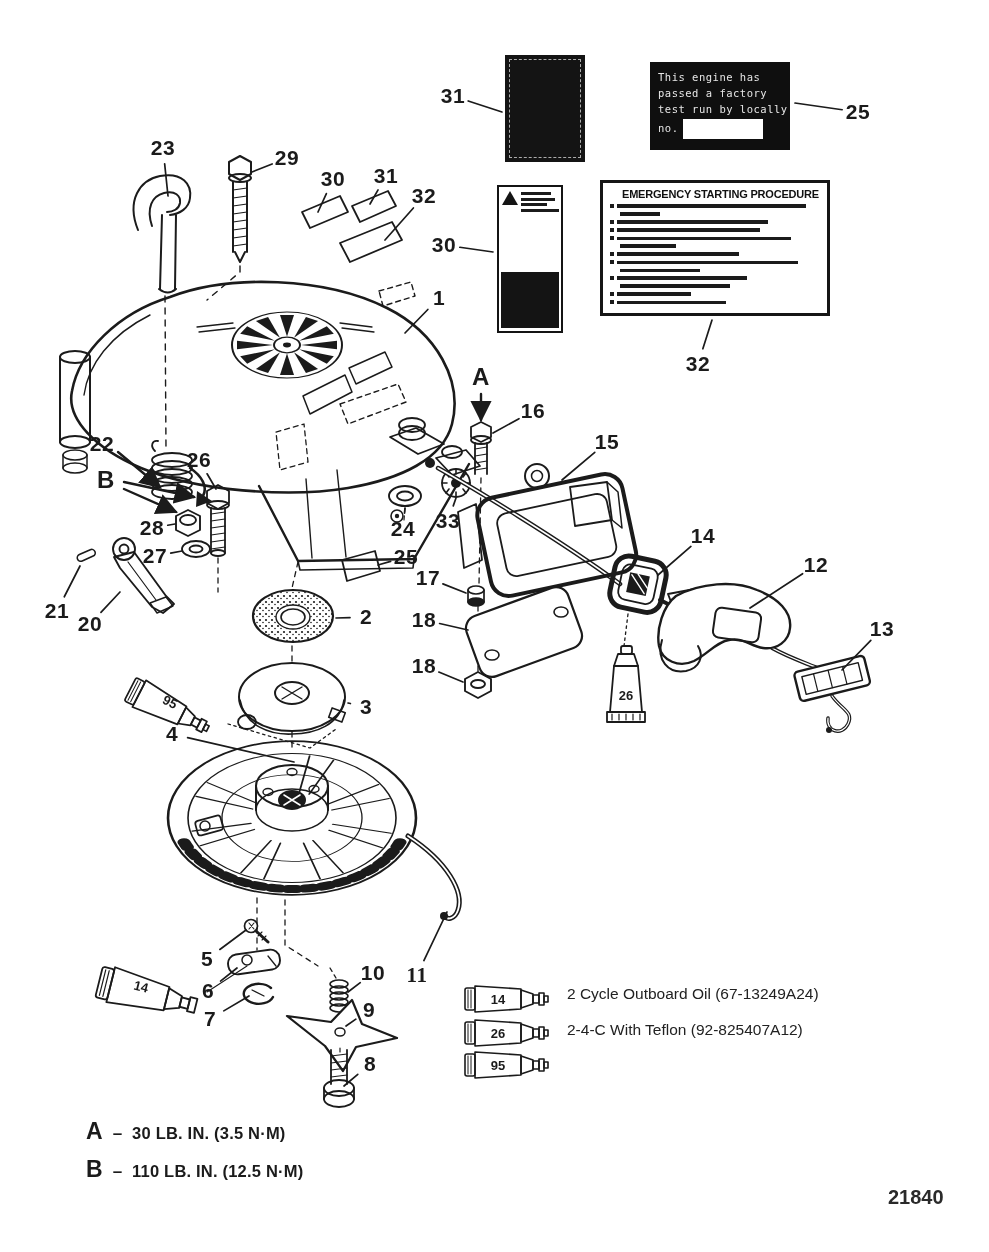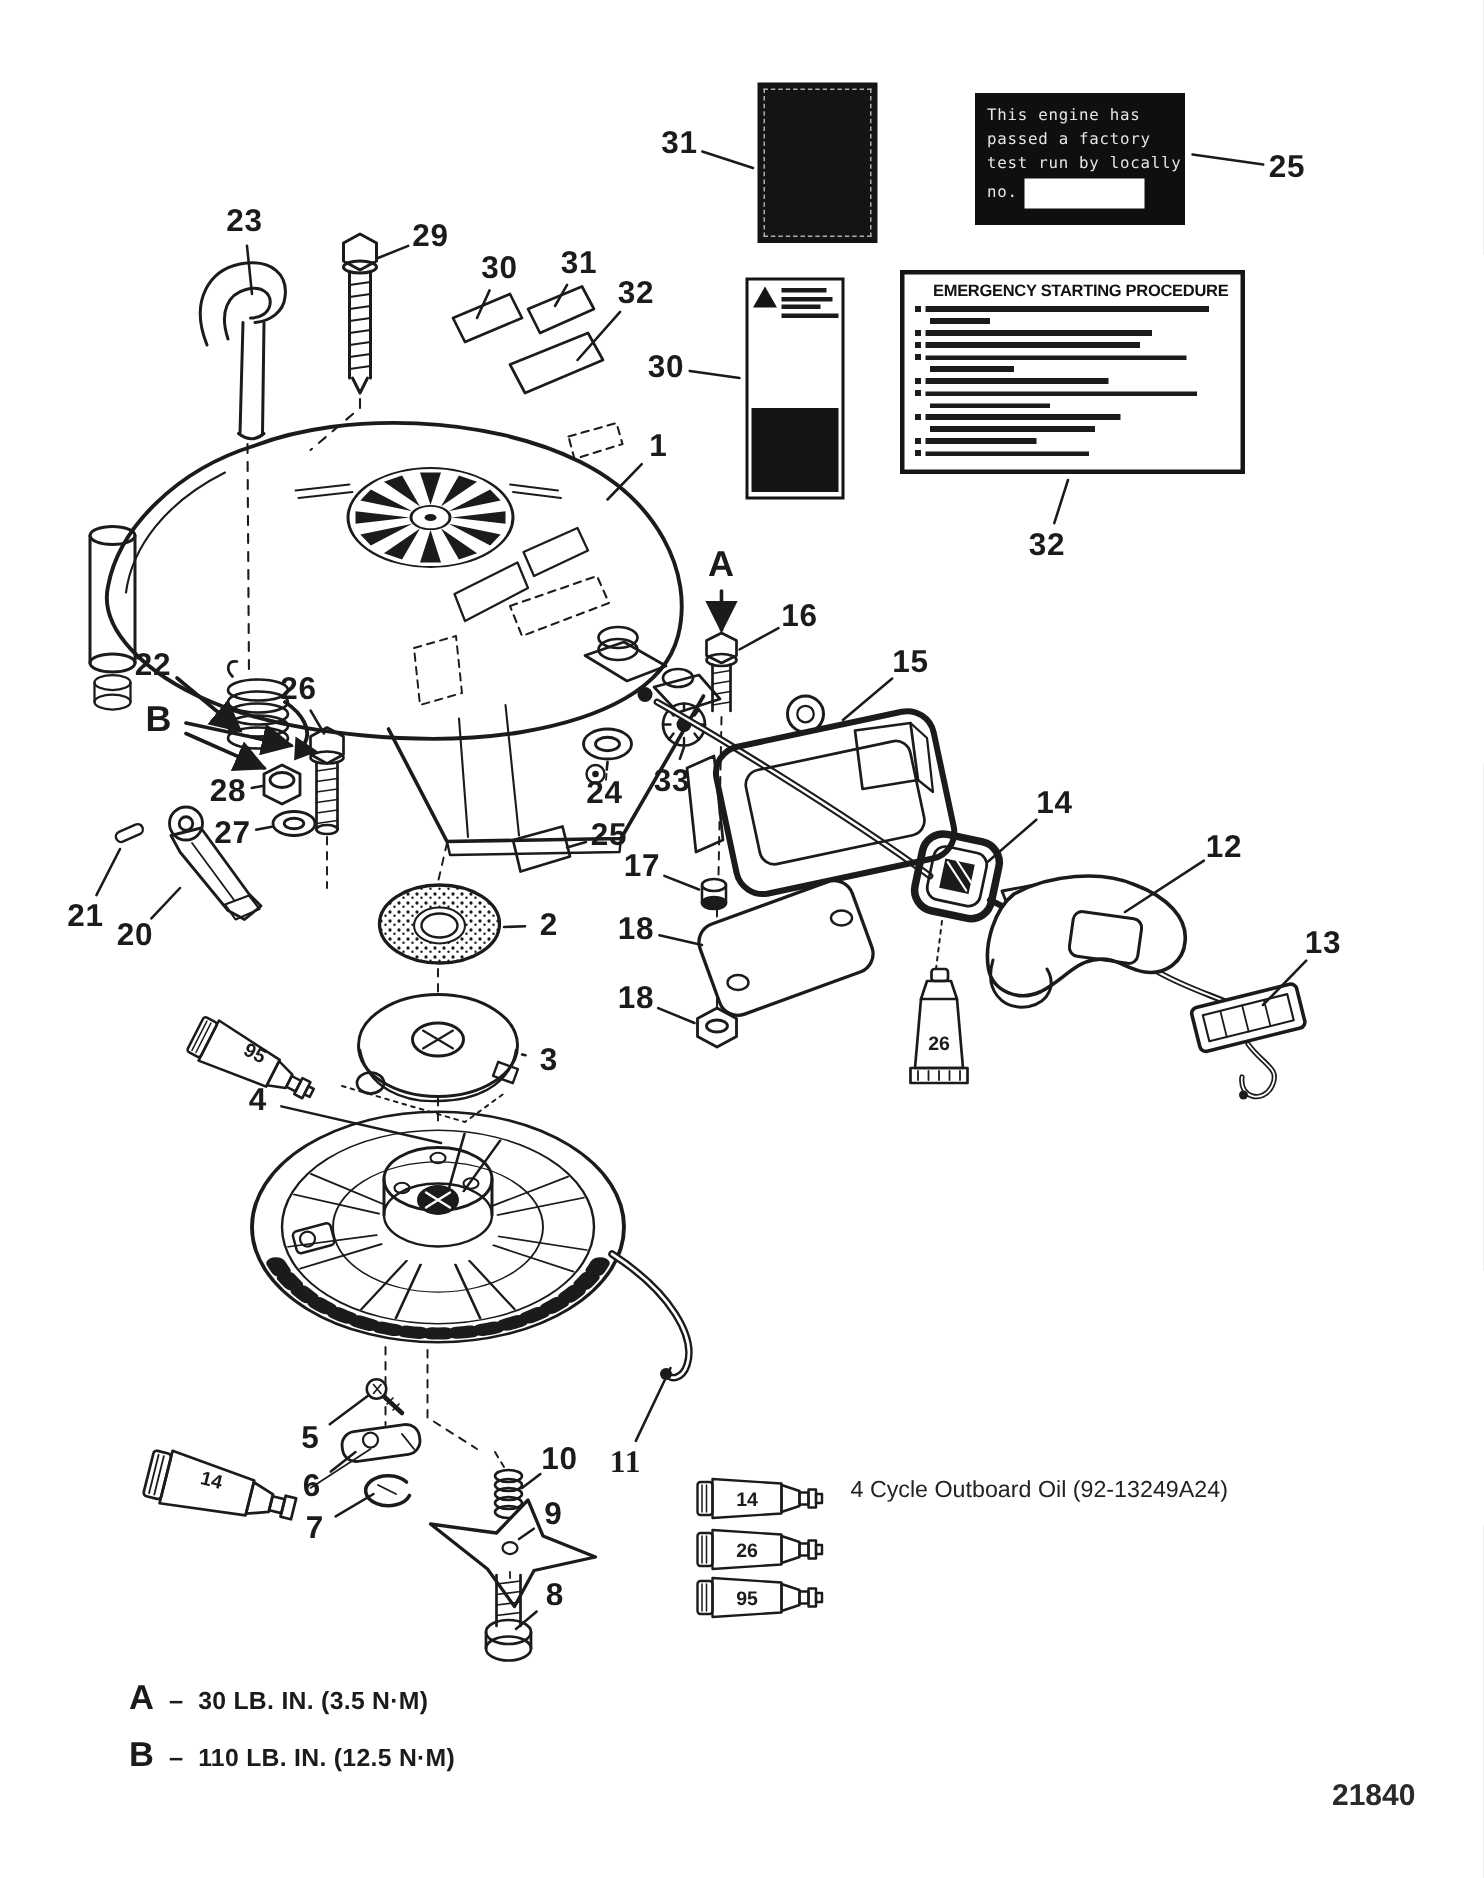--- a/index.html
+++ b/index.html
@@ -558,21 +558,25 @@
         <div class="emg-row">
           <span class="dot"></span>
           <span class="bar" style="width: 52%;"></span>
         </div>
       </div>
   </div>
 
   <div class="legend">
     <div class="leg-row">
       <span style="width:92px"></span>
-      <span class="leg-text">4 Cycle Outboard Oil (92-13249A24)</span>
+      <span class="leg-text">2 Cycle Outboard Oil (67-13249A24)</span>
+    </div>
+    <div class="leg-row">
+      <span style="width:92px"></span>
+      <span class="leg-text">2-4-C  With Teflon (92-825407A12)</span>
     </div>
   </div>
 
   <div class="notes">
     <div class="note-row">
       <span class="note-key">A</span>
       <span class="note-dash">–</span>
       <span class="note-text">30 LB. IN. (3.5 N·M)</span>
     </div>
     <div class="note-row">

